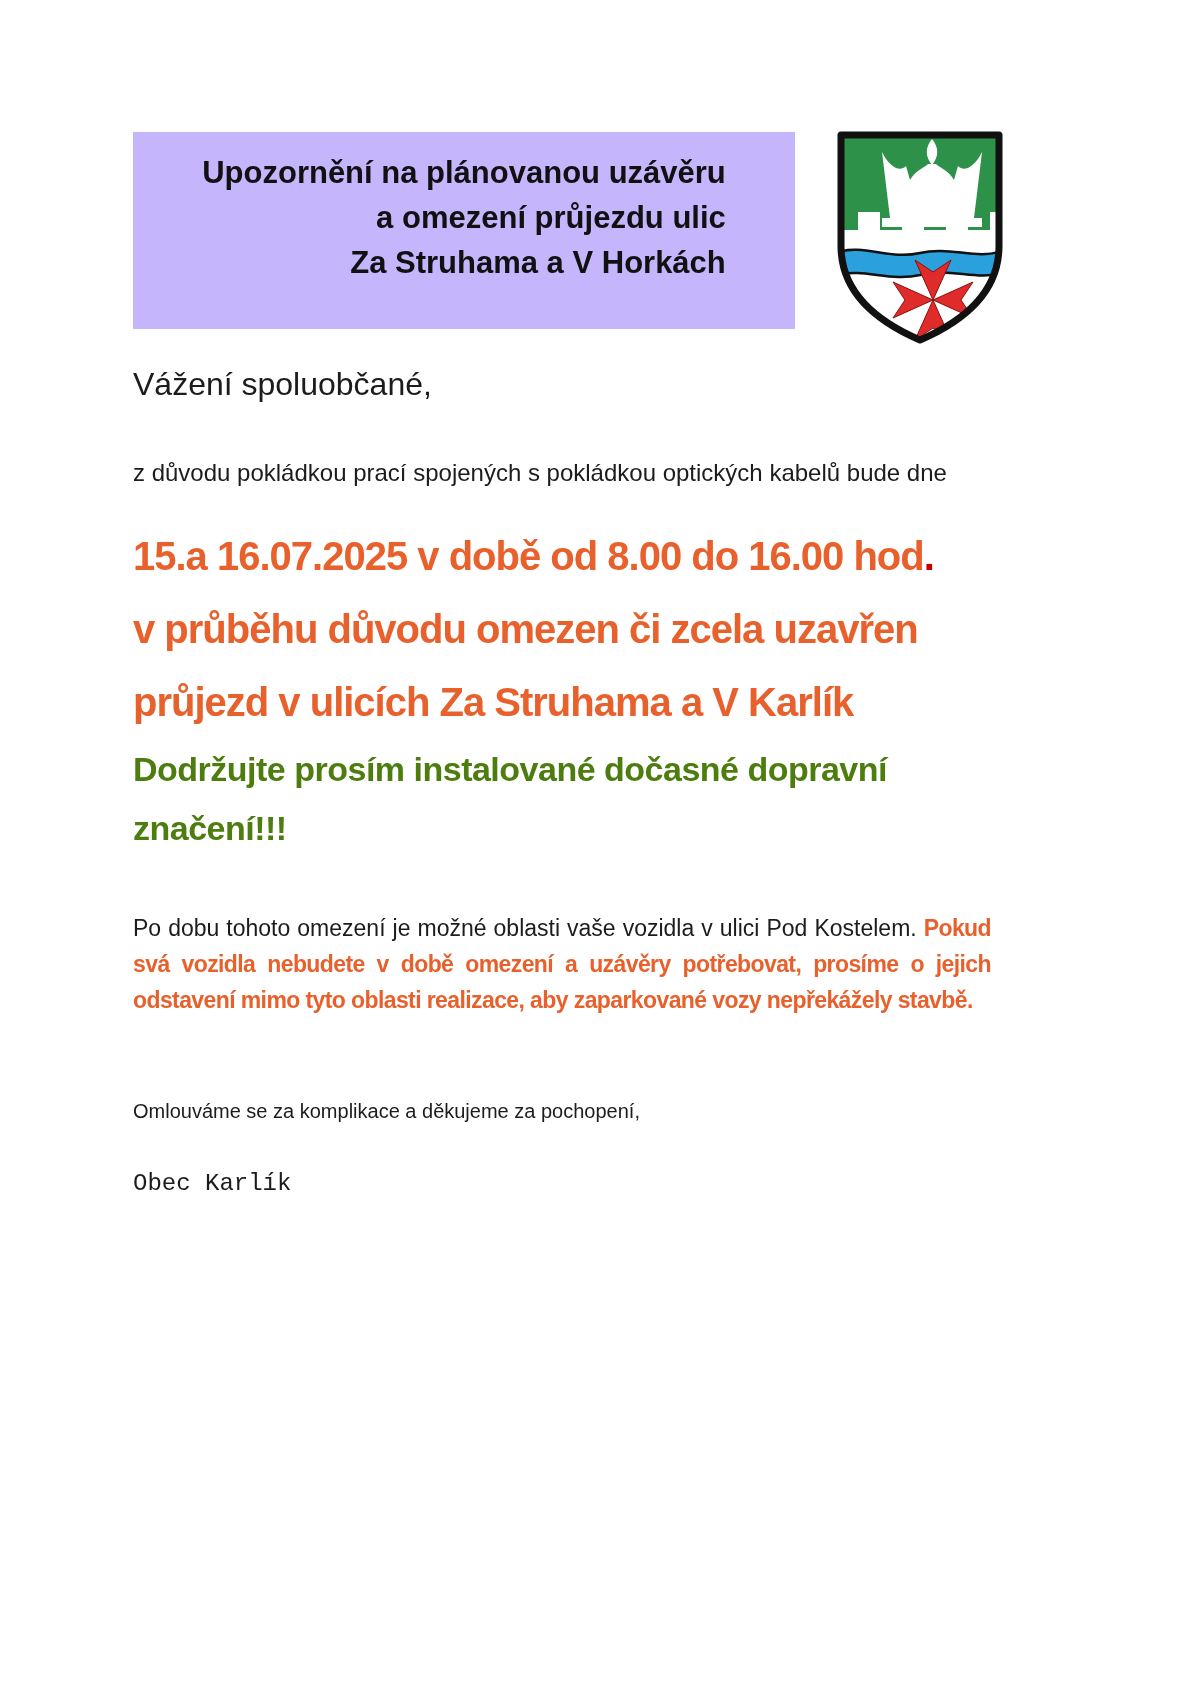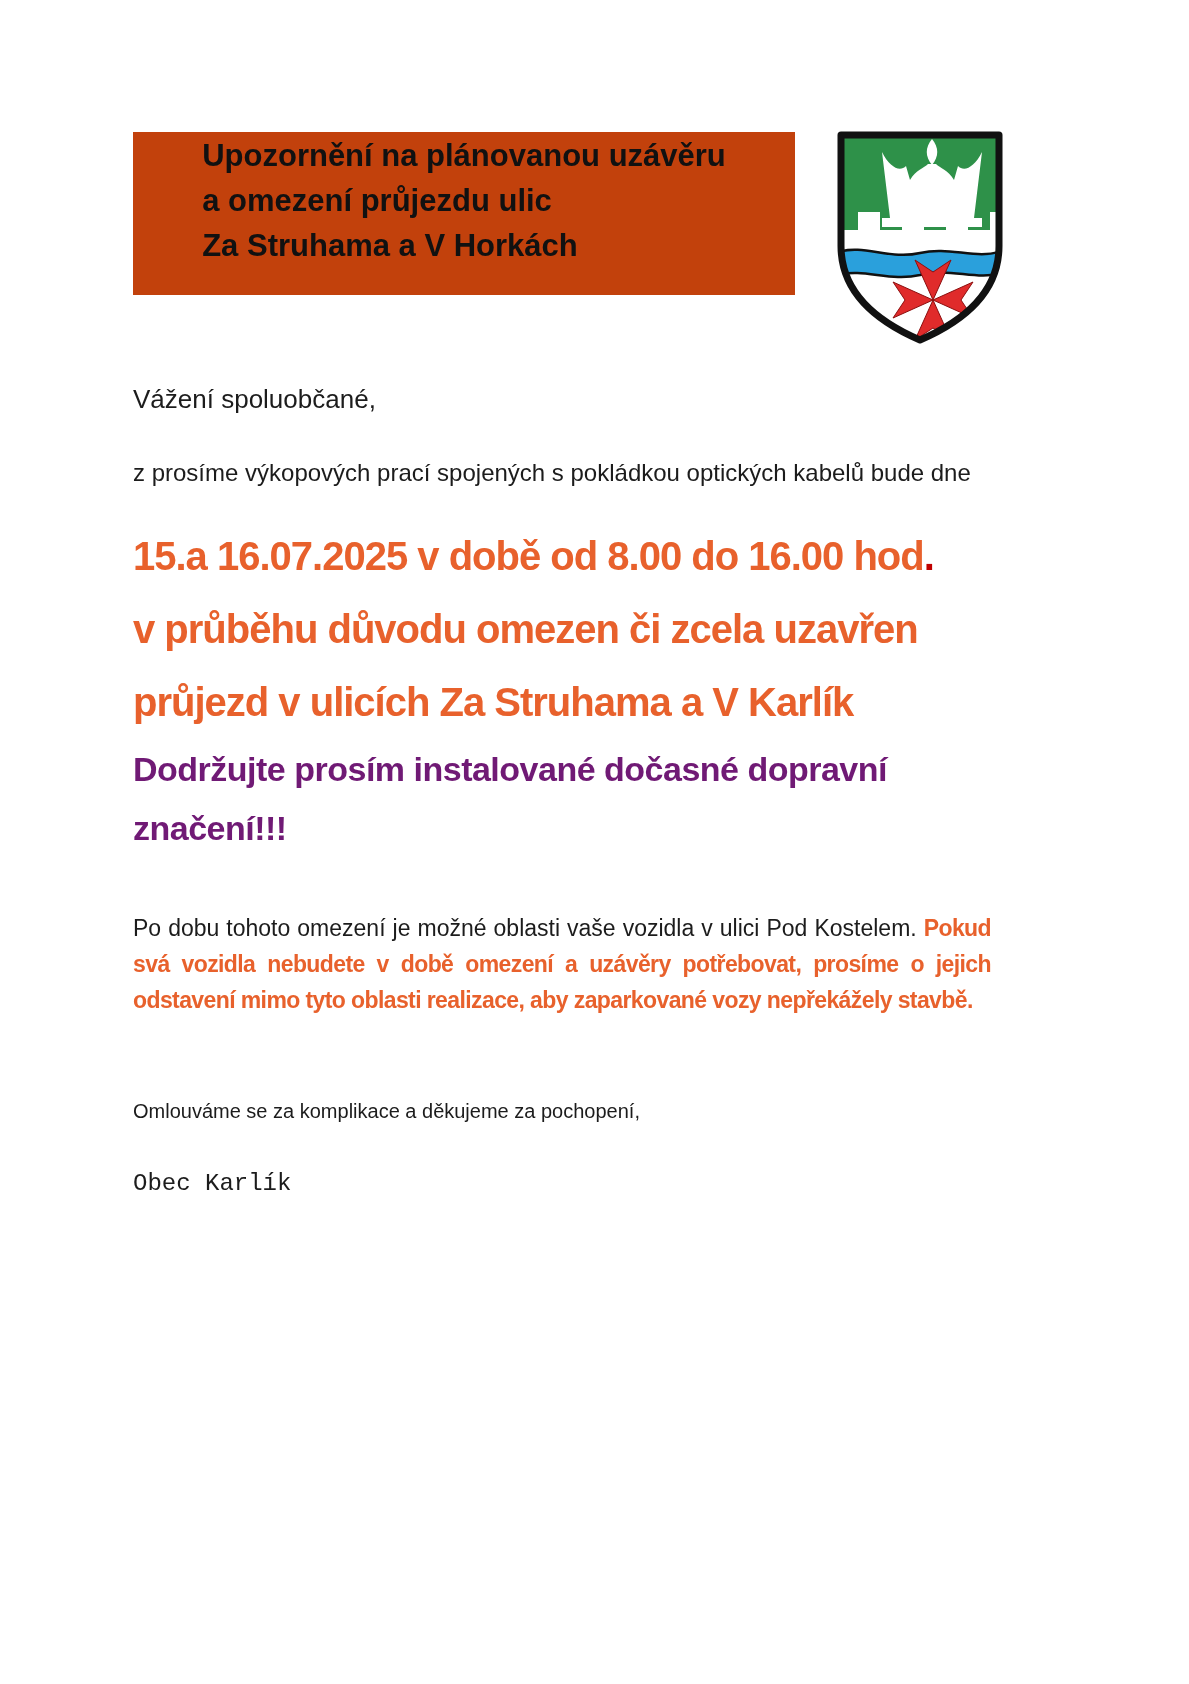--- a/index.html
+++ b/index.html
@@ -7,56 +7,56 @@
   body {
     width: 1189px; height: 1684px;
     position: relative;
     font-family: "Liberation Sans", "DejaVu Sans", sans-serif;
     color: #1c1c1c;
     overflow: hidden;
   }
 
   .title-box {
     position: absolute; left: 133px; top: 132px;
-    width: 662px; height: 163px;
-    background: #c2410c;
+    width: 662px; height: 197px;
+    background: #c4b5fd;
     display: flex; align-items: center; justify-content: center;
-    text-align: left;
+    text-align: right;
   }
   .title-box .title-text {
     font-size: 31px; font-weight: bold; line-height: 45px;
     color: #111111; white-space: pre-line;
     padding-bottom: 26px;
   }
 
   .shield-wrap {
     position: absolute; left: 832px; top: 126px;
     width: 176px; height: 224px;
   }
 
-  .salutation { position: absolute; left: 133px; top: 384px; font-size: 26px; }
+  .salutation { position: absolute; left: 133px; top: 366px; font-size: 32px; }
   .intro      { position: absolute; left: 133px; top: 459px; font-size: 24px; }
 
   .closure-notice {
     position: absolute; left: 133px; top: 520px; width: 1010px;
     font-size: 40px; font-weight: bold; line-height: 73px;
     letter-spacing: -1px;
     color: #e8612c; white-space: pre-line;
   }
   .closure-notice .u {
     text-decoration-thickness: 3.5px;
     text-underline-offset: 8px;
   }
   .closure-notice .period { color: #c00000; }
 
   .warning {
     position: absolute; left: 133px; top: 740px; width: 900px;
     font-size: 34px; font-weight: bold; line-height: 59px;
     letter-spacing: -0.5px;
-    color: #701a75; white-space: pre-line;
+    color: #4d7c0f; white-space: pre-line;
   }
 
   .parking {
     position: absolute; left: 133px; top: 910px; width: 858px;
     font-size: 23px; line-height: 36px;
     text-align: justify;
   }
   .parking .orange {
     color: #e8612c; font-weight: bold; letter-spacing: -0.6px;
   }
@@ -103,21 +103,21 @@
         <path d="M101,174 L141,156 L129,174 L141,192 Z"></path>
       </g>
     </g>
 
     <path d="M9,9 H167 V120 Q167,180 88,214 Q9,180 9,120 Z" fill="none" stroke="#111111" stroke-width="7" stroke-linejoin="round"></path>
   </svg>
 </div>
 
 <p class="salutation">Vážení spoluobčané,</p>
 
-<p class="intro">z prosíme výkopových prací spojených s pokládkou optických kabelů bude dne</p>
+<p class="intro">z důvodu pokládkou prací spojených s pokládkou optických kabelů bude dne</p>
 
 <div class="closure-notice"><span class="u">15.a 16.07.2025 v době od 8.00 do 16.00 hod</span><span class="u period">.</span>
 <span>v průběhu důvodu omezen či zcela uzavřen</span>
 <span>průjezd v ulicích Za Struhama a V Karlík</span></div>
 
 <div class="warning">Dodržujte prosím instalované dočasné dopravní
 značení!!!</div>
 
 <p class="parking"><span>Po dobu tohoto omezení je možné oblasti vaše vozidla v ulici Pod Kostelem.</span> <span class="orange">Pokud svá vozidla nebudete v době omezení a uzávěry potřebovat, prosíme o jejich odstavení mimo tyto oblasti realizace, aby zaparkované vozy nepřekážely stavbě.</span></p>
 

